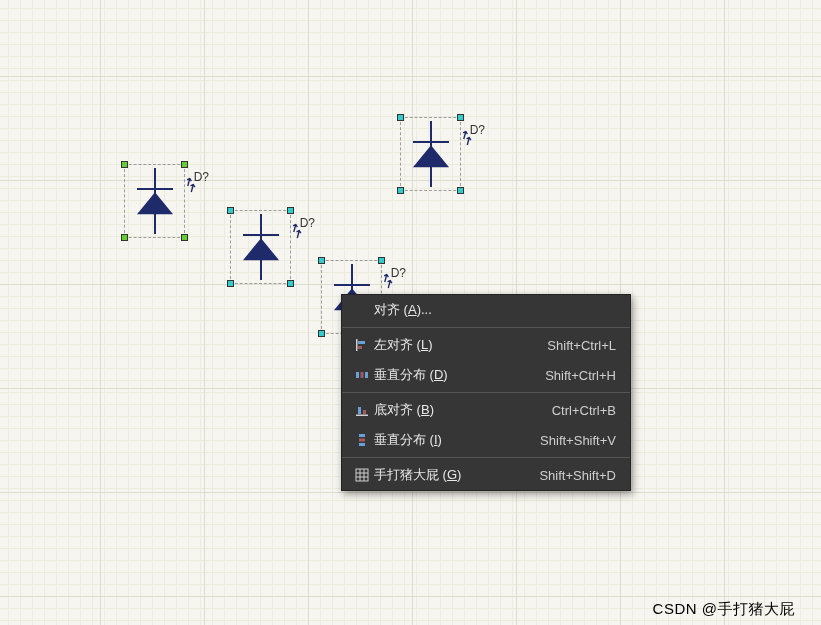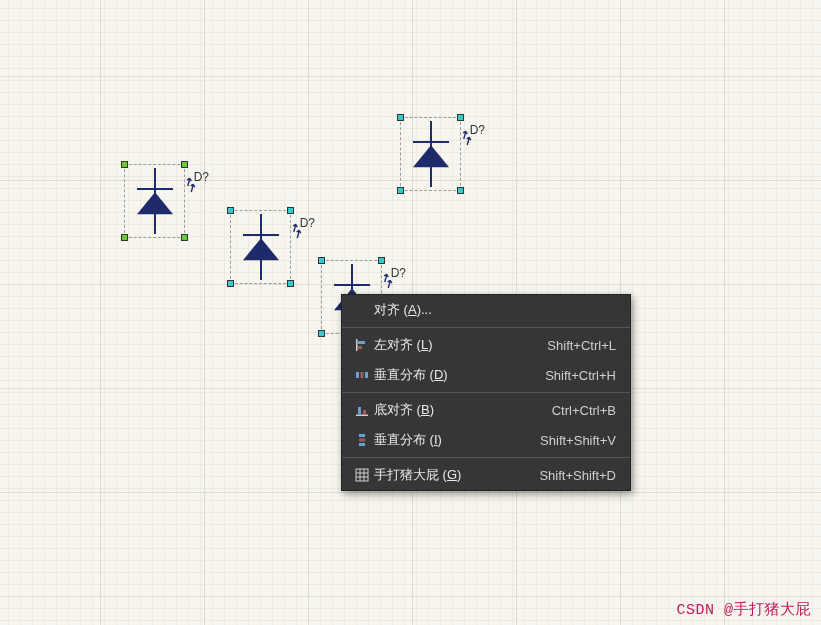--- a/index.html
+++ b/index.html
@@ -91,23 +91,23 @@
   font-size:11px; color:#cfcfcf;
 }
 .mi-label { flex:0 0 auto; }
 .mi-under { text-decoration: underline; }
 .mi-spacer { flex:1; }
 .mi-shortcut { color:#cfcfcf; font-size:13px;}
 .menu-sep {
   height:1px; background:#555; margin:2px 0;
 }
 .watermark {
-  position:absolute; bottom:6px; right:10px;
-  color:#be185d; font-size:15px;
-  font-family: Liberation Mono, monospace;
+  position:absolute; bottom:6px; right:26px;
+  color:#000000; font-size:15px;
+  font-family: Liberation Sans, sans-serif;
   letter-spacing:0.5px;
   pointer-events:none;
 }
 svg { display:block; }
 </style>
 </head>
 <body>
 
 <div class="canvas"></div>
 

